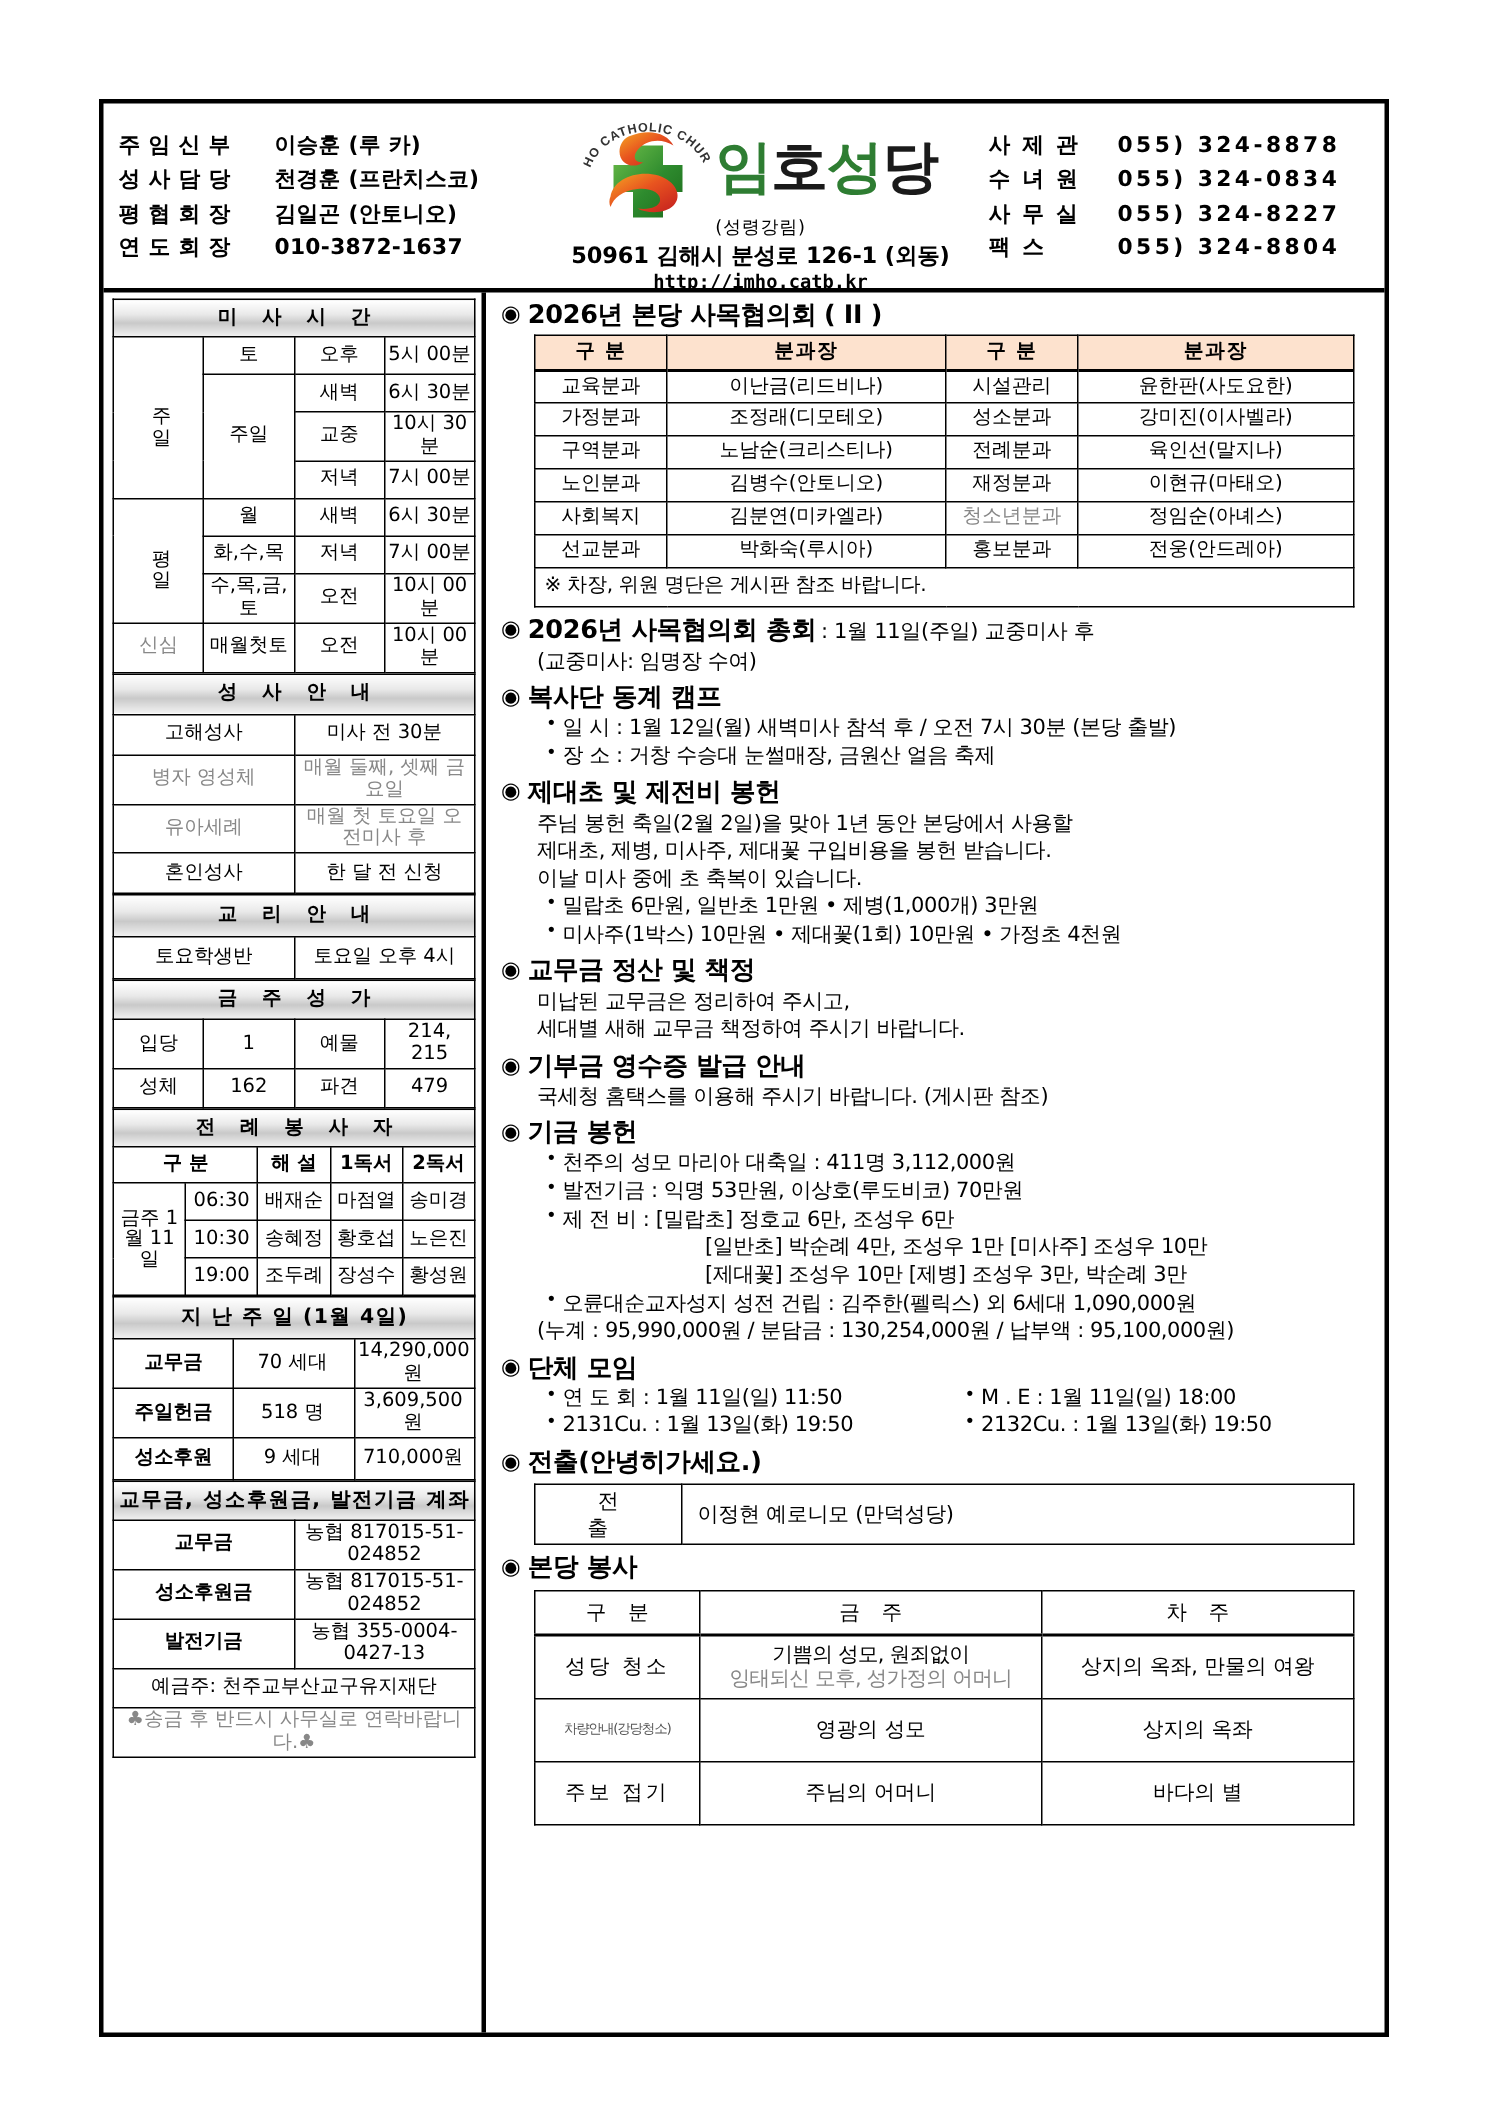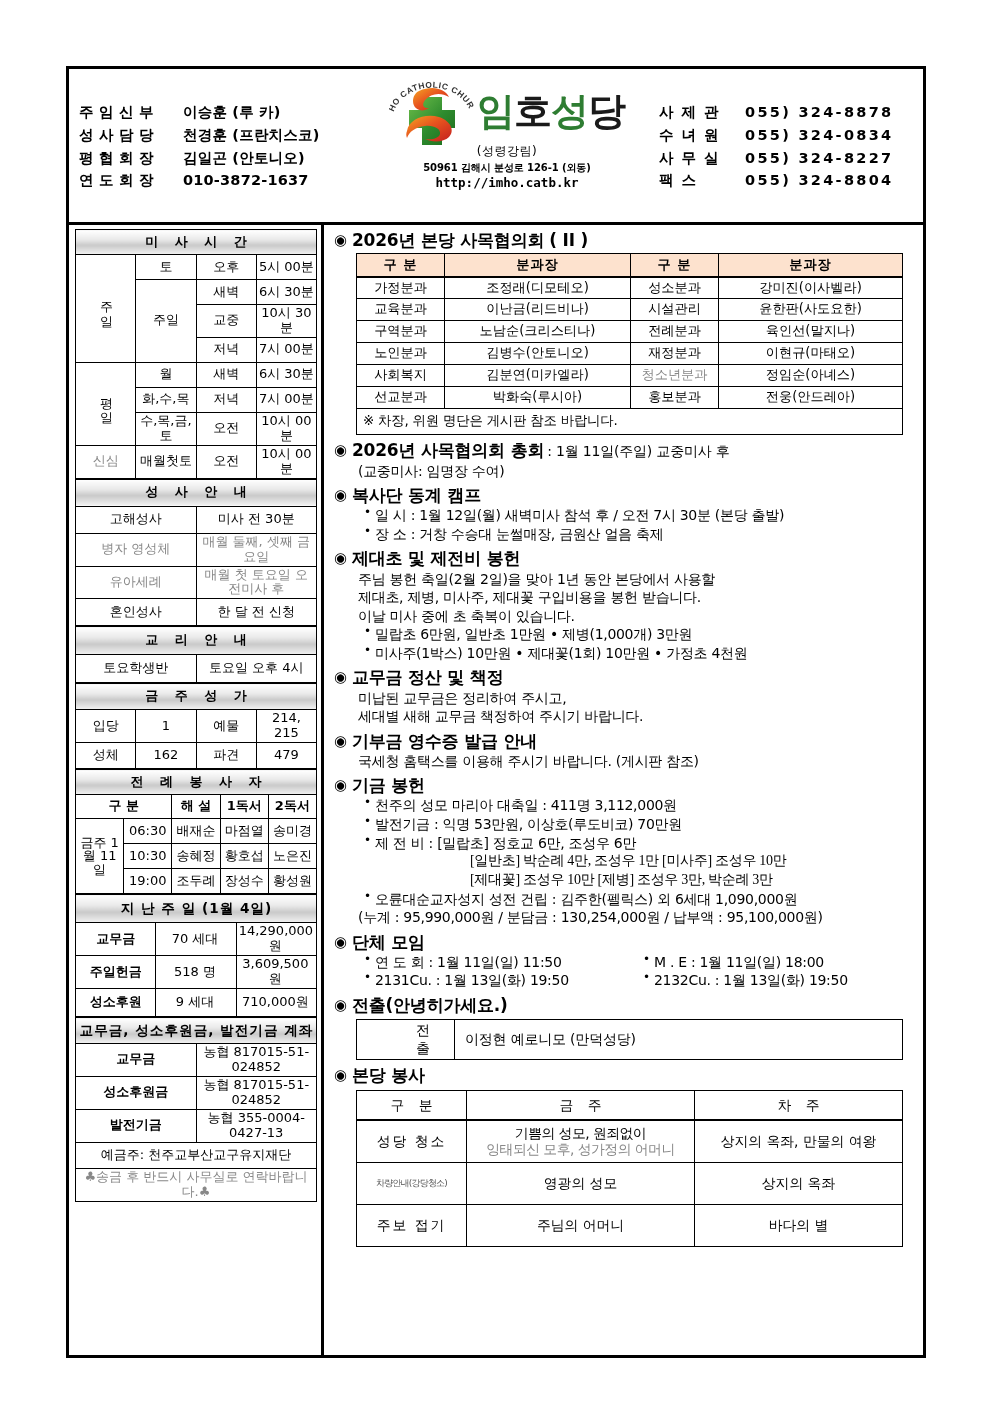--- a/index.html
+++ b/index.html
@@ -23,21 +23,21 @@
     background: #fff;
     display: flex;
     flex-direction: column;
   }
 
   
   .header {
     display: flex;
     align-items: stretch;
     border-bottom: 3px solid #000;
-    height: 156px;
+    height: 126px;
     padding: 4px 6px 2px 10px;
   }
   .hdr-left {
     width: 280px;
     display: flex;
     flex-direction: column;
     justify-content: center;
     gap: 2px;
   }
   .hdr-row {
@@ -90,21 +90,21 @@
     font-weight: 900;
     letter-spacing: -1px;
     line-height: 1;
     display: flex;
   }
   .cn-1 { color: #2e7d32; }
   .cn-2 { color: #1a1a1a; }
   .cn-3 { color: #1a1a1a; }
   .cn-4 { color: #2e7d32; }
   .subname { font-size: 12px; margin-top: -4px; letter-spacing: 0.5px; }
-  .addr { font-size: 10px; font-weight: bold; margin-top: 1px; letter-spacing: -0.1px; }
+  .addr { font-size: 15px; font-weight: bold; margin-top: 1px; letter-spacing: -0.1px; }
   .url { font-size: 12.5px; font-weight: bold; font-family: "DejaVu Sans Mono", monospace; letter-spacing: 0px; }
 
   .hdr-right {
     width: 262px;
     display: flex;
     flex-direction: column;
     justify-content: center;
     gap: 2px;
     padding-left: 4px;
   }
@@ -229,21 +229,21 @@
     white-space: nowrap;
     position: relative;
     padding-left: 11px;
   }
   .li:before {
     content: "\2022";
     position: absolute;
     left: 0; top: -1px;
     font-size: 12px;
   }
-  .li-nodot { padding-left: 11px; font-family: Liberation Serif, serif; }
+  .li-nodot { padding-left: 11px; }
   .li-nodot:before { content: ""; }
   .li-deep { margin-left: 125px; }
 
   .pc-tbl {
     width: 547px;
     margin: 2px 0 0 22px;
     border-collapse: collapse;
     table-layout: fixed;
   }
   .pc-tbl td, .pc-tbl th {
@@ -274,21 +274,21 @@
     margin: 3px 0 0 22px;
     border-collapse: collapse;
     table-layout: fixed;
   }
   .jeonchul-tbl td {
     border: 1px solid #000;
     height: 40px;
     font-size: 14px;
     padding: 0 10px;
   }
-  .jc-lbl { width: 98px; text-align: right; letter-spacing: 14px; text-indent: 14px; }
+  .jc-lbl { width: 98px; text-align: center; letter-spacing: 14px; text-indent: 14px; }
   .jc-val { text-align: left; letter-spacing: -0.2px; }
 
   .svc-tbl {
     width: 547px;
     margin: 3px 0 0 22px;
     border-collapse: collapse;
     table-layout: fixed;
   }
   .svc-tbl td, .svc-tbl th {
     border: 1px solid #000;
@@ -599,30 +599,30 @@
         </div>
         <table class="pc-tbl">
           <tbody>
               <tr>
             <th style="width:88px">구 분</th>
             <th style="width:186px">분과장</th>
             <th style="width:88px">구 분</th>
             <th>분과장</th>
           </tr>
           <tr>
+            <td>교육분과</td>
+            <td>이난금(리드비나)</td>
+            <td>시설관리</td>
+            <td>윤한판(사도요한)</td>
+          </tr>
+          <tr>
             <td>가정분과</td>
             <td>조정래(디모테오)</td>
             <td>성소분과</td>
             <td>강미진(이사벨라)</td>
-          </tr>
-          <tr>
-            <td>교육분과</td>
-            <td>이난금(리드비나)</td>
-            <td>시설관리</td>
-            <td>윤한판(사도요한)</td>
           </tr>
           <tr>
             <td>구역분과</td>
             <td>노남순(크리스티나)</td>
             <td>전례분과</td>
             <td>육인선(말지나)</td>
           </tr>
           <tr>
             <td>노인분과</td>
             <td>김병수(안토니오)</td>

